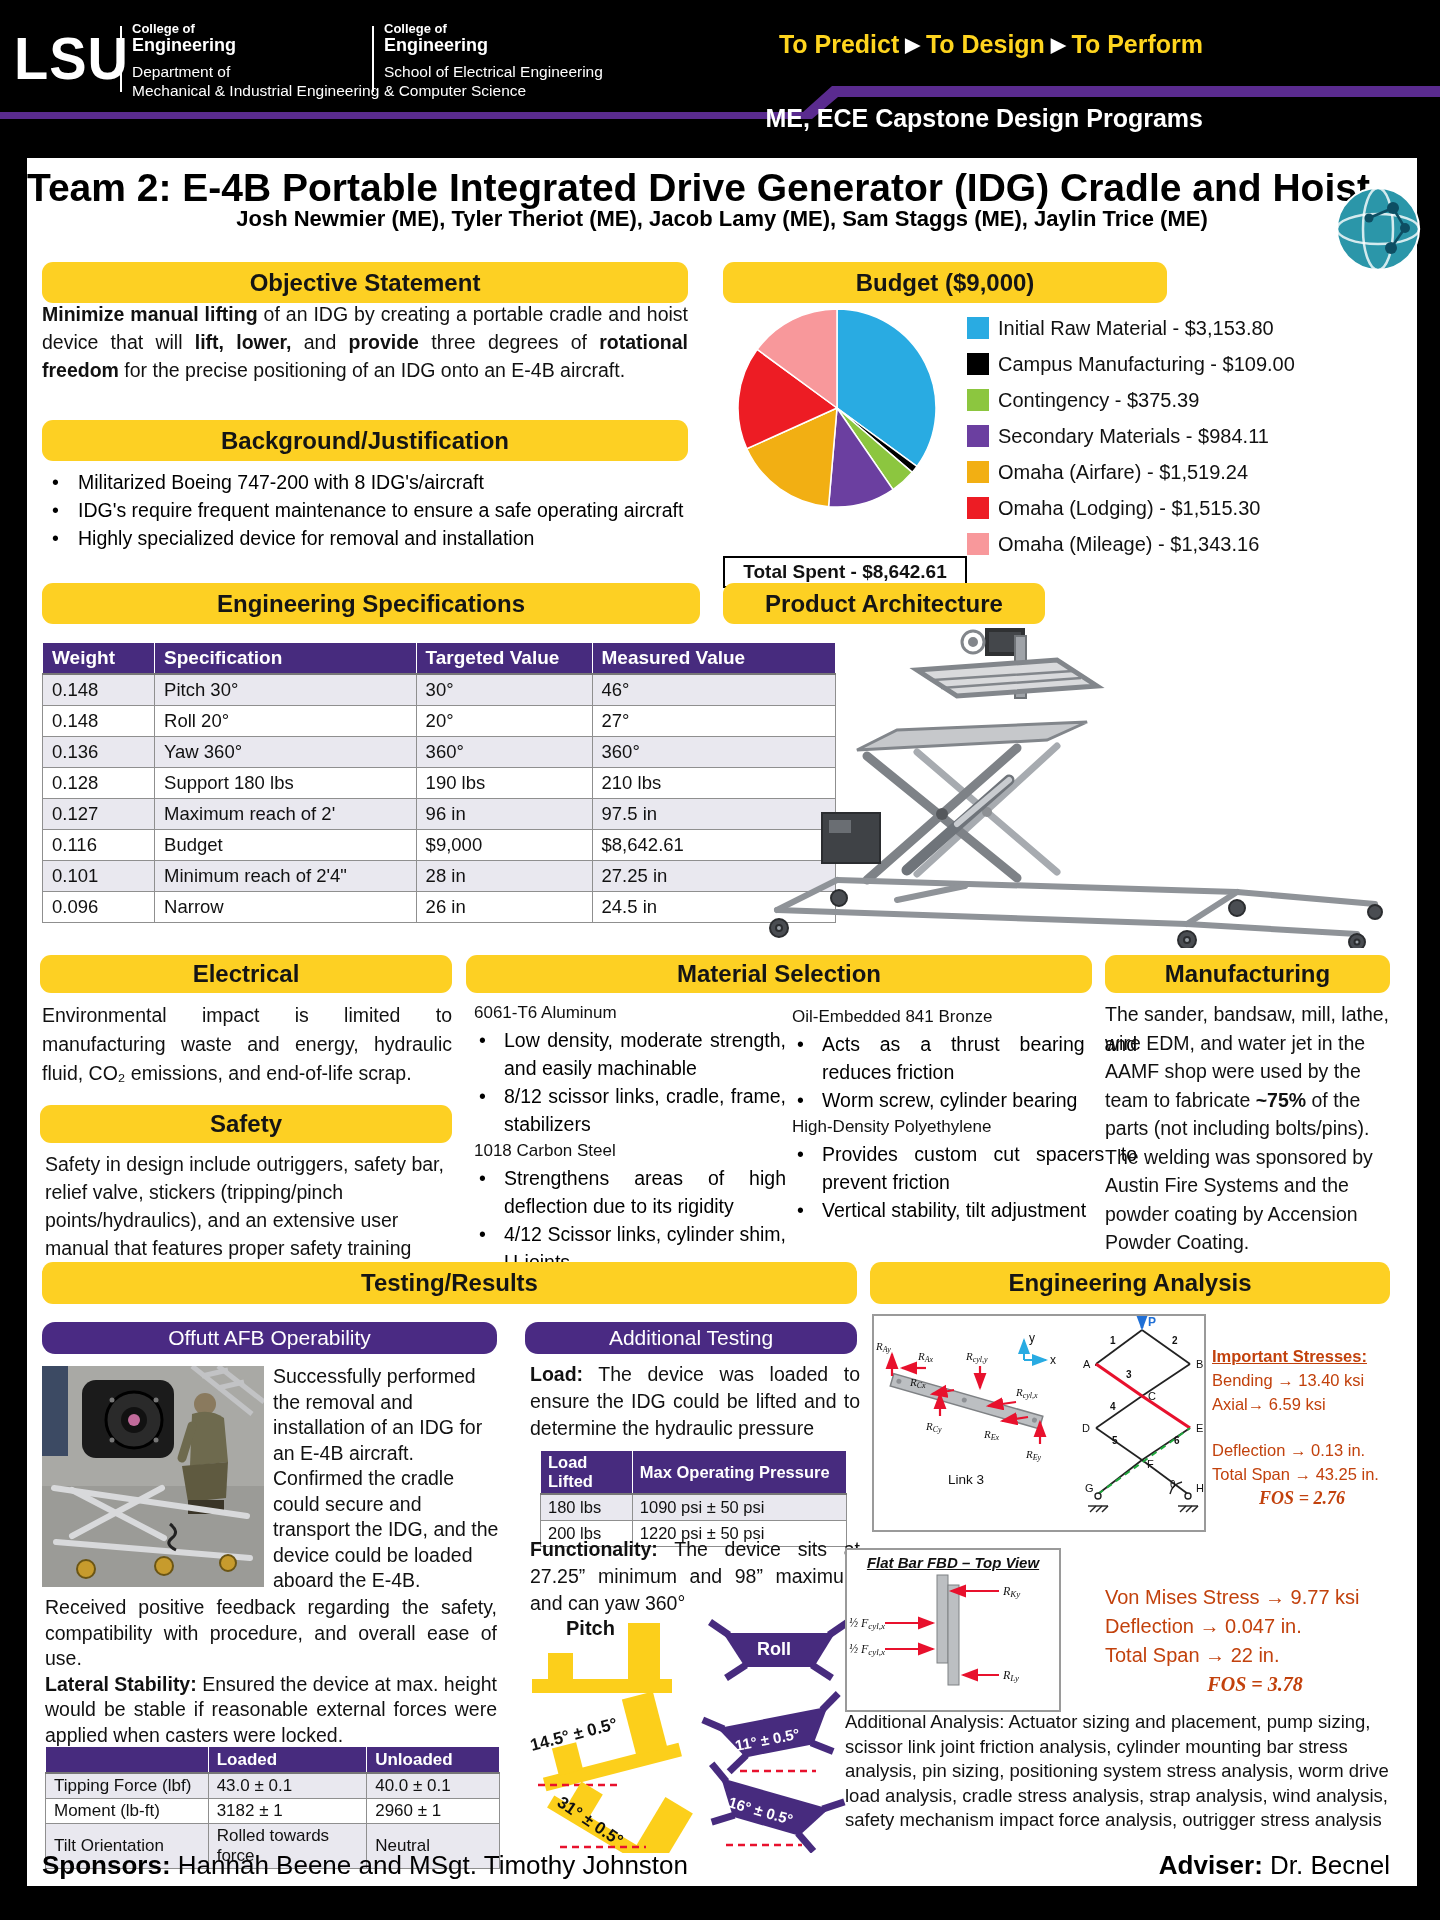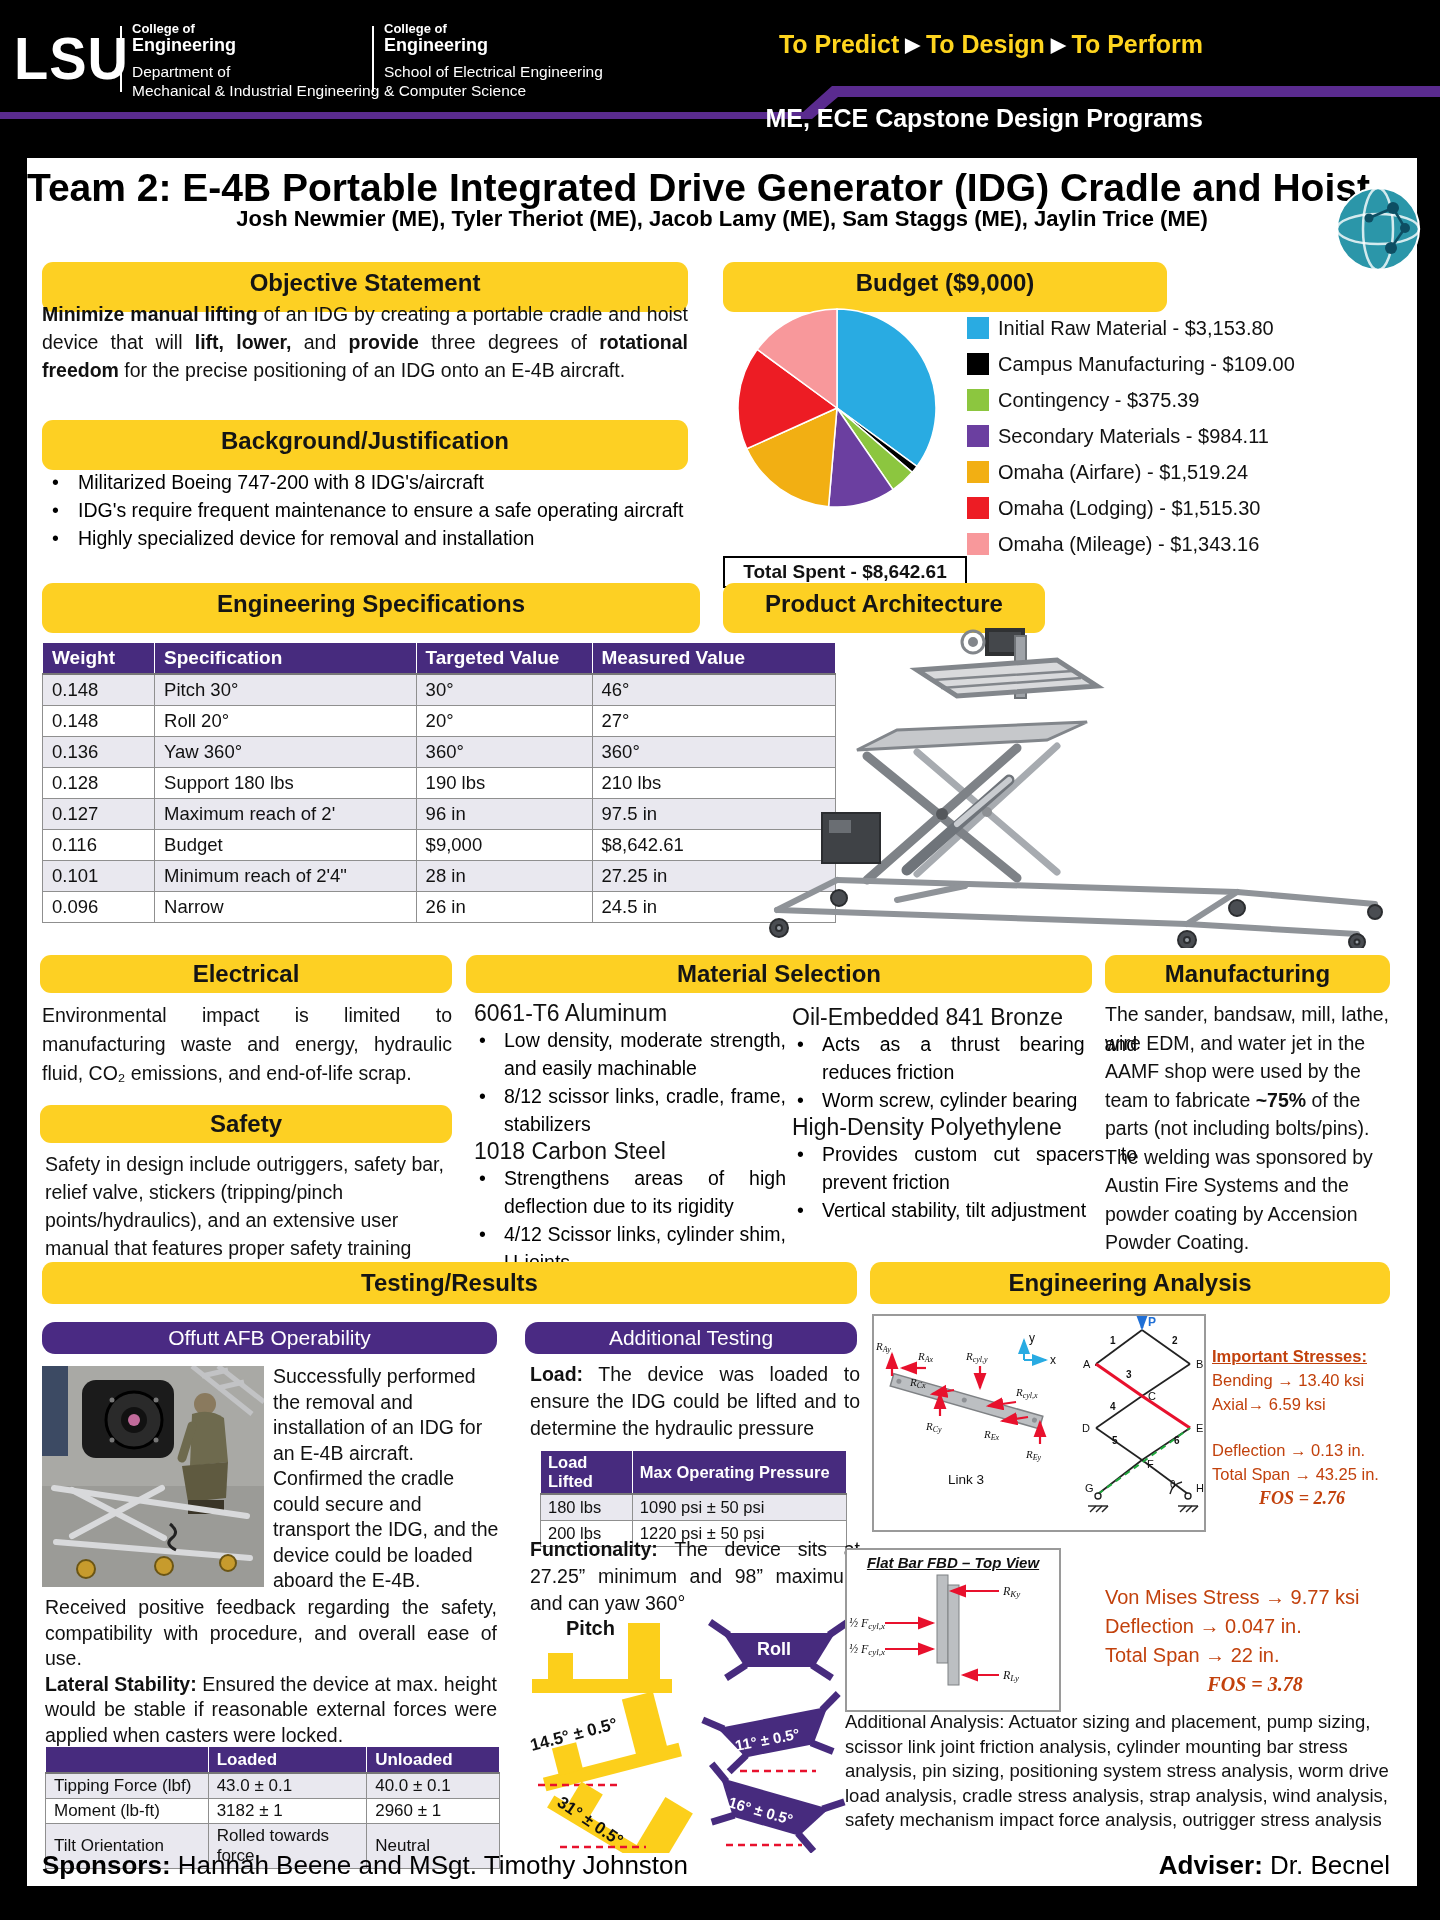--- a/index.html
+++ b/index.html
@@ -13,30 +13,30 @@
   .hcol .l1{font-size:13px;font-weight:bold;}
   .hcol .l2{font-size:18px;font-weight:bold;margin-bottom:7px;}
   .hcol .l3,.hcol .l4{font-size:15.5px;font-weight:400;line-height:1.25;}
   .motto{position:absolute;top:30px;right:237px;font-size:25px;font-weight:bold;color:#FFD51E;white-space:nowrap;}
   .motto .arr{color:#fff;font-size:19px;position:relative;top:-2px;padding:0 6px;}
   .program{position:absolute;top:104px;right:237px;font-size:25px;font-weight:bold;color:#fff;white-space:nowrap;}
   
   .sheet{position:absolute;left:27px;top:158px;width:1390px;height:1728px;background:#fff;}
   .ptitle{position:absolute;left:0;top:8px;width:100%;text-align:left;font-size:39px;font-weight:bold;color:#000;}
   .pauthors{position:absolute;left:0;top:48px;width:100%;text-align:center;font-size:22px;font-weight:bold;color:#000;}
-  .ybar{position:absolute;background:#FDD023;border-radius:11px;color:#151515;font-weight:bold;text-align:center;font-size:24px;height:50px;line-height:41px;}
+  .ybar{position:absolute;background:#FDD023;border-radius:11px;color:#151515;font-weight:bold;text-align:center;font-size:24px;height:41px;line-height:41px;}
   .pbar{position:absolute;background:#4A2A83;border-radius:13px;color:#fff;text-align:center;font-size:21px;height:32px;line-height:32px;}
   .bodytext{position:absolute;font-size:19.5px;line-height:28px;color:#111;}
   .jtext{text-align:justify;}
   ul.blist{list-style:none;margin:0;padding:0;}
   ul.blist li{position:relative;padding-left:36px;text-align:justify;font-size:19.5px;line-height:28px;color:#000000;}
   ul.blist li::before{content:"\2022";position:absolute;left:10px;}
   ul.mblist li{padding-left:30px;}
   ul.mblist li::before{left:5px;}
-  .mtitle{font-size:23px;line-height:26px;color:#111;margin:0;}
+  .mtitle{font-size:17px;line-height:26px;color:#111;margin:0;}
   
   table.dtable{border-collapse:collapse;background:#fff;}
   table.dtable th{background:#472B7E;color:#fff;text-align:left;font-weight:bold;border:1px solid #fff;border-bottom:2px solid #777;}
   table.dtable td{border:1px solid #8f8f8f;color:#111;}
   table.dtable tbody tr:nth-child(odd){background:#E9E8EF;}
   table.spec{position:absolute;left:15px;top:484px;width:794px;font-size:18.5px;}
   table.spec th{font-size:19px;padding:3px 9px;height:24px;}
   table.spec td{padding:2px 9px;height:26px;}
   table.press{position:absolute;left:513px;top:1292px;width:307px;font-size:16.5px;}
   table.press th{font-size:16.5px;padding:2px 7px;height:20px;}

